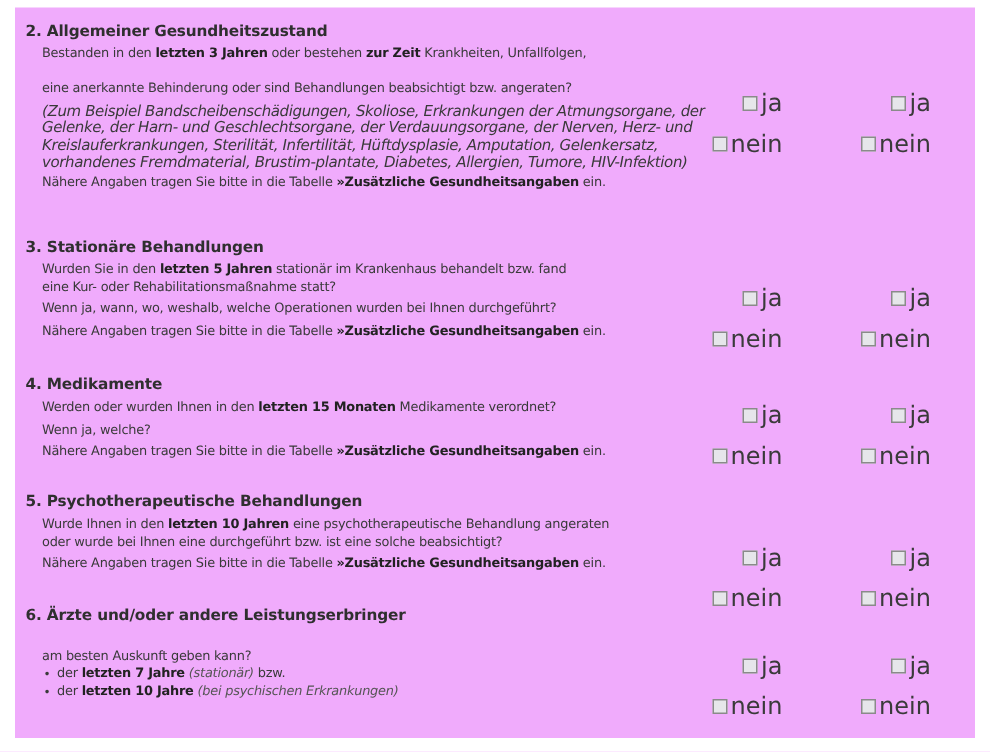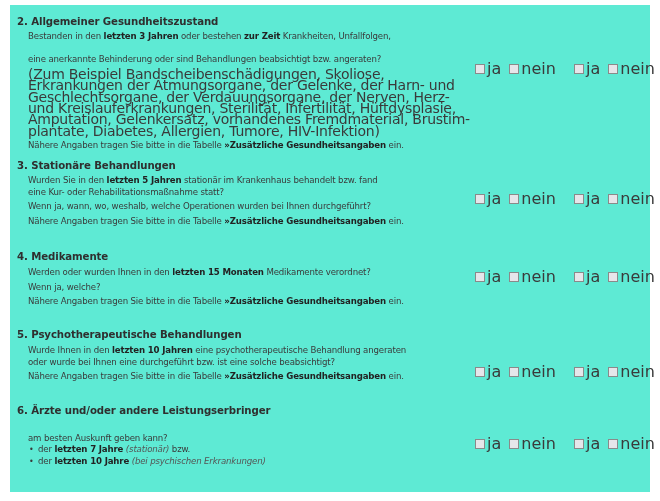--- a/index.html
+++ b/index.html
@@ -13,21 +13,21 @@
     body {
       font-family: "DejaVu Sans", "Liberation Sans", sans-serif;
       color: #3a3a3a;
     }
     .panel {
       position: absolute;
       left: 10px;
       top: 5px;
       width: 640px;
       height: 487px;
-      background: #5eead4;
+      background: #f0abfc;
     }
     .section {
       position: absolute;
       left: 0;
       width: 640px;
     }
     .sec-title {
       position: absolute;
       left: 7px;
       font-size: 10.2px;
@@ -43,21 +43,22 @@
       font-size: 8.6px;
       line-height: 11.6px;
       color: #3a3a3a;
       letter-spacing: -0.15px;
     }
     .body p {
       margin: 0 0 3px 0;
       white-space: nowrap;
     }
     .body p.ital {
-      font-size: 14px;
+      font-style: italic;
+      font-size: 10px;
       line-height: 11.4px;
       letter-spacing: -0.25px;
       white-space: normal;
     }
     .body b { color: #222; text-align: right; }
     .body ul {
       list-style: none;
       margin: 0;
       padding: 0;
     }
@@ -86,20 +87,21 @@
       border: 1px solid #8a8a8a;
       background: #e6e6ea;
       margin-right: 2px;
       box-sizing: content-box;
     }
     .group {
       position: absolute;
       display: flex;
       align-items: flex-end;
       gap: 8px;
+      flex-direction: column;
     }
   </style>
 </head>
 <body>
 
 <div class="panel">
 
   <div class="section" style="top:0;">
     <div class="sec-title" style="top:11px;">2. Allgemeiner Gesundheitszustand</div>
     <div class="body" style="top:26px;">

